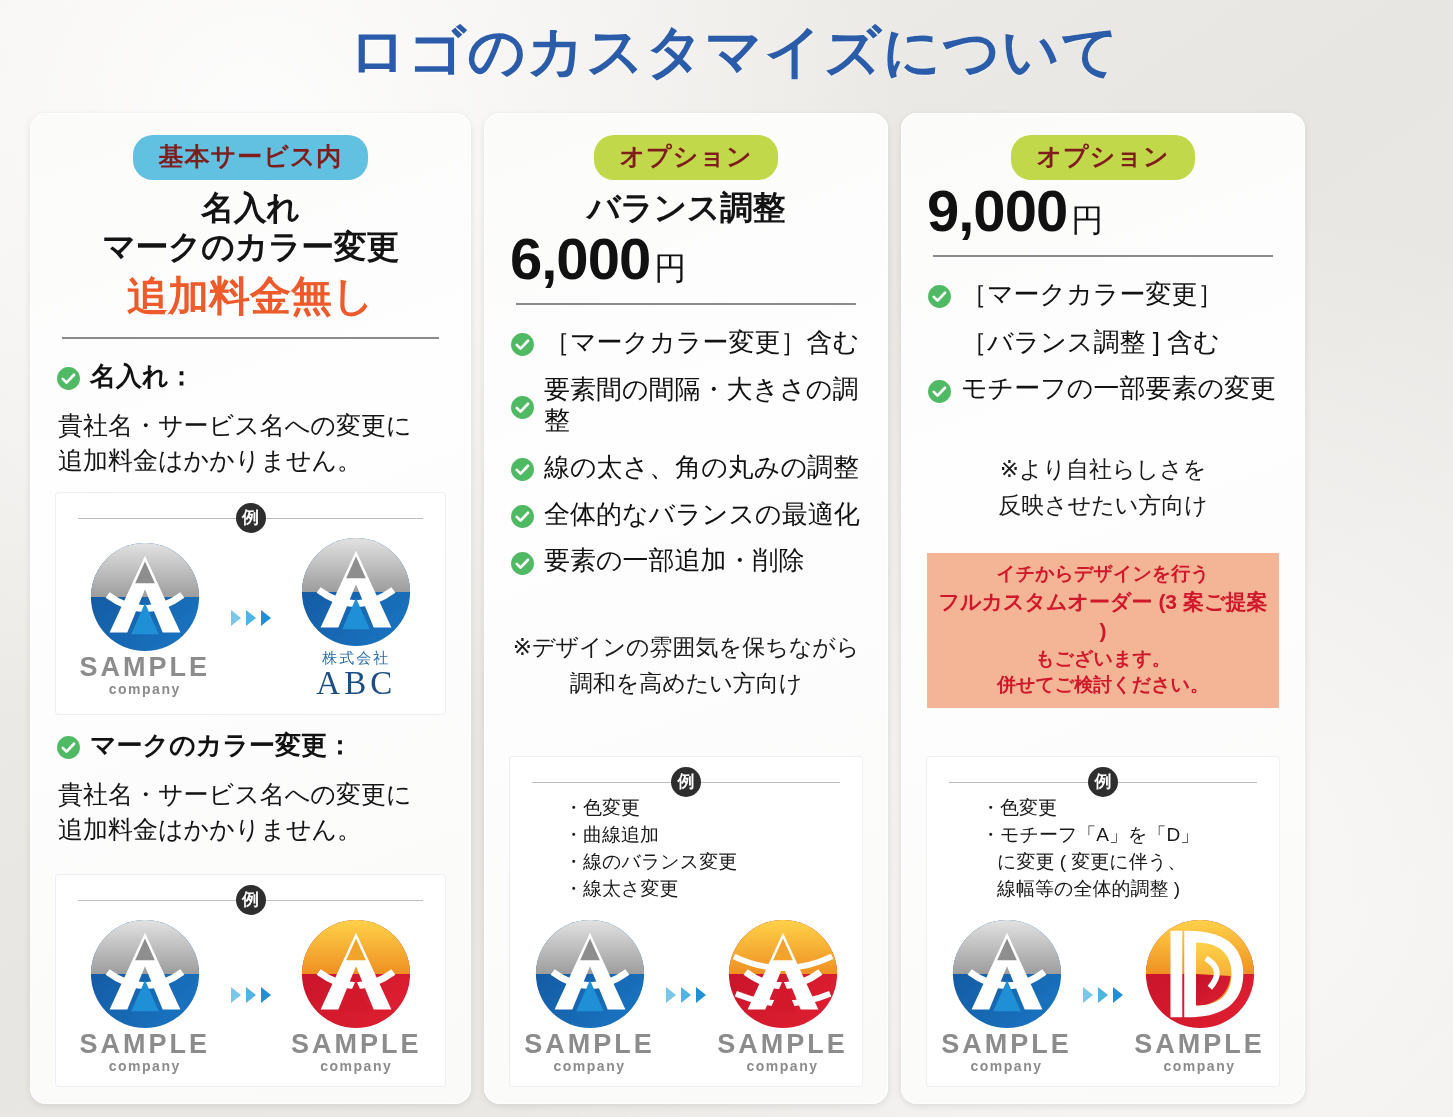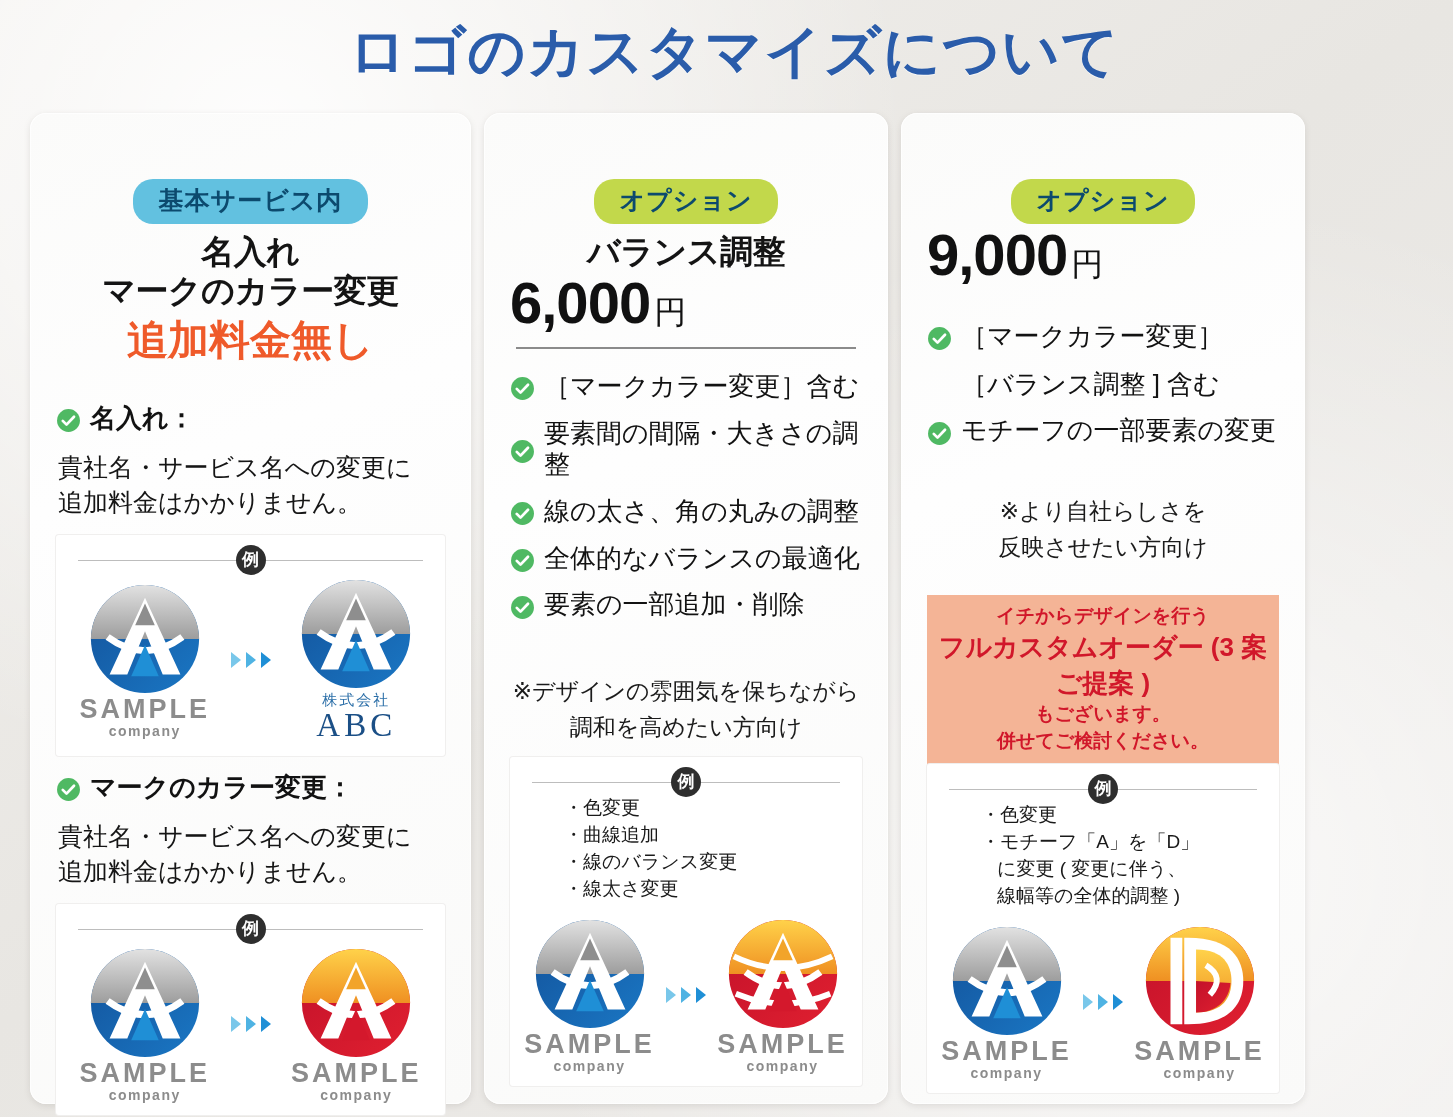--- a/index.html
+++ b/index.html
@@ -41,23 +41,22 @@
   }
   .card.mid, .card.right { width: 404px; }
 
   
   .badge-row { text-align: center; }
   .badge {
     display: inline-block;
     padding: 5px 26px 7px 26px;
     border-radius: 20px;
     font-size: 25px; font-weight: 700;
-    color: #0c4a6e;
+    color: #7f1d1d;
     letter-spacing: 1px;
-    margin-top: 44px;
   }
   .badge.blue  { background: #62c1e0; }
   .badge.green { background: #c2d84b; }
 
   
   .card-title {
     text-align: center;
     font-size: 33px; font-weight: 700; color: #141414;
     line-height: 1.18; margin-top: 9px;
     letter-spacing: -0.5px;
@@ -99,21 +98,21 @@
   .note .l2 { display: block; }
 
   
   .callout {
     background: #f4b496;
     color: #d1172a;
     text-align: center;
     padding: 8px 6px 10px 6px;
     font-size: 19px; line-height: 1.38; font-weight: 700;
   }
-  .callout .big { font-size: 26px; }
+  .callout .big { font-size: 21px; }
 
   
   .example {
     background: #ffffff;
     border-radius: 3px;
     margin-top: auto;
     padding: 10px 14px 12px 14px;
     box-shadow: 0 0 0 1px #f0efee;
     position: relative;
   }

